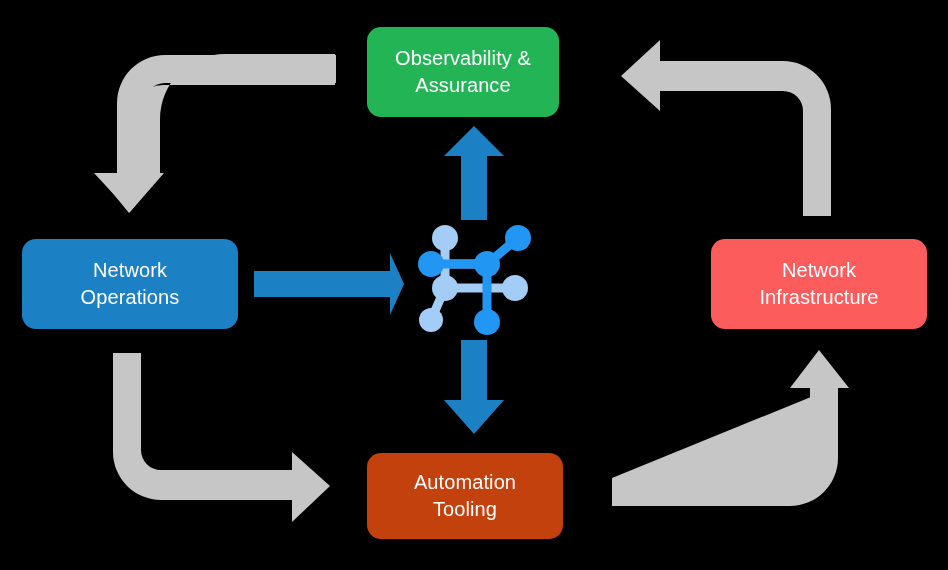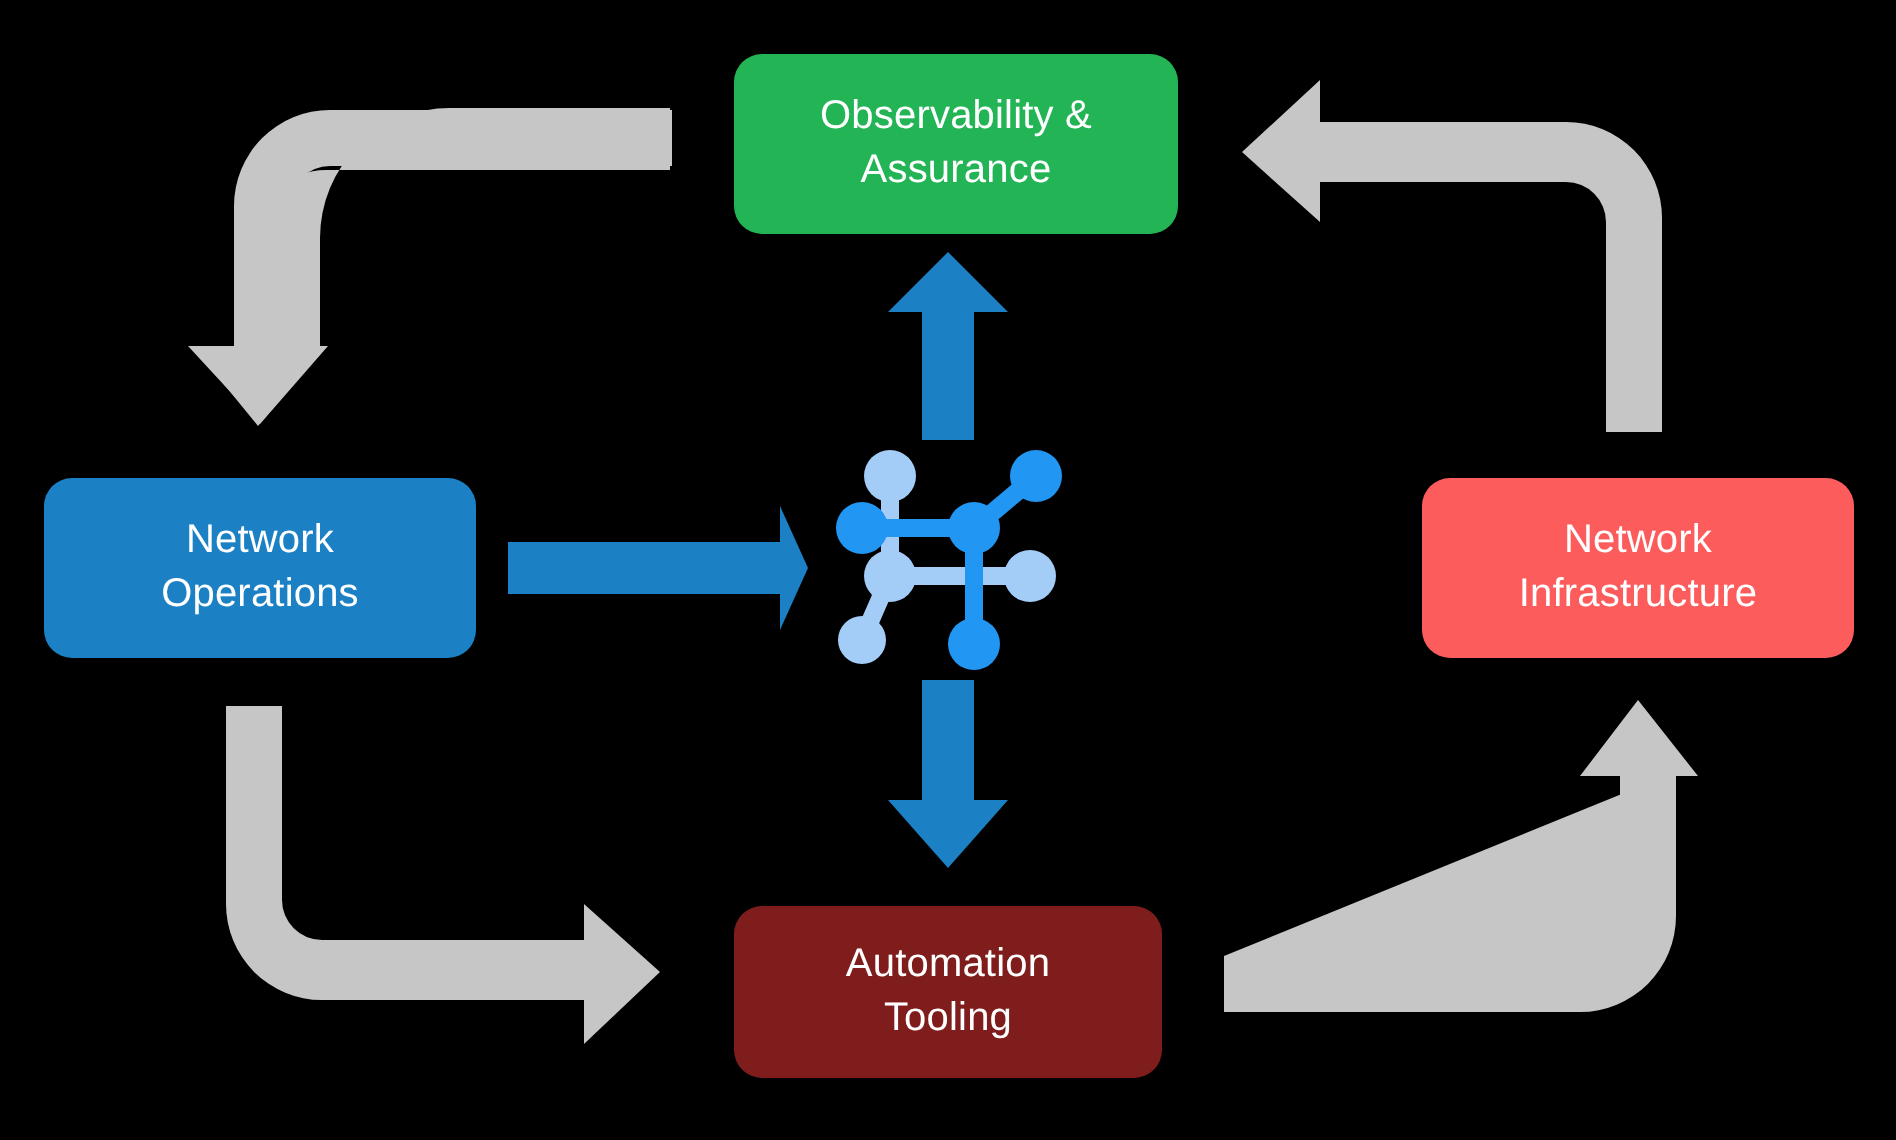--- a/index.html
+++ b/index.html
@@ -27,34 +27,34 @@
     color: #ffffff;
     font-size: 20px;
     line-height: 1.35;
     font-weight: 400;
     letter-spacing: 0.1px;
     box-sizing: border-box;
     padding: 6px 10px;
     white-space: pre-line;
   }
   #box-observability {
-    left: 367px;  top: 27px;  width: 222px; height: 90px;
+    left: 367px;  top: 27px;  width: 192px; height: 90px;
     background: #22B455;
   }
   #box-network-operations {
     left: 22px;   top: 239px; width: 216px; height: 90px;
     background: #1B80C4;
   }
   #box-network-infrastructure {
     left: 711px;  top: 239px; width: 216px; height: 90px;
     background: #FC5C5C;
   }
   #box-automation-tooling {
-    left: 367px;  top: 453px; width: 214px; height: 86px;
-    background: #7f1d1d;
+    left: 367px;  top: 453px; width: 196px; height: 86px;
+    background: #c2410c;
   }
   .svg-layer {
     position: absolute;
     left: 0; top: 0;
     width: 948px;
     height: 570px;
     pointer-events: none;
   }
   .svg-layer > * { pointer-events: auto; }
 </style>

